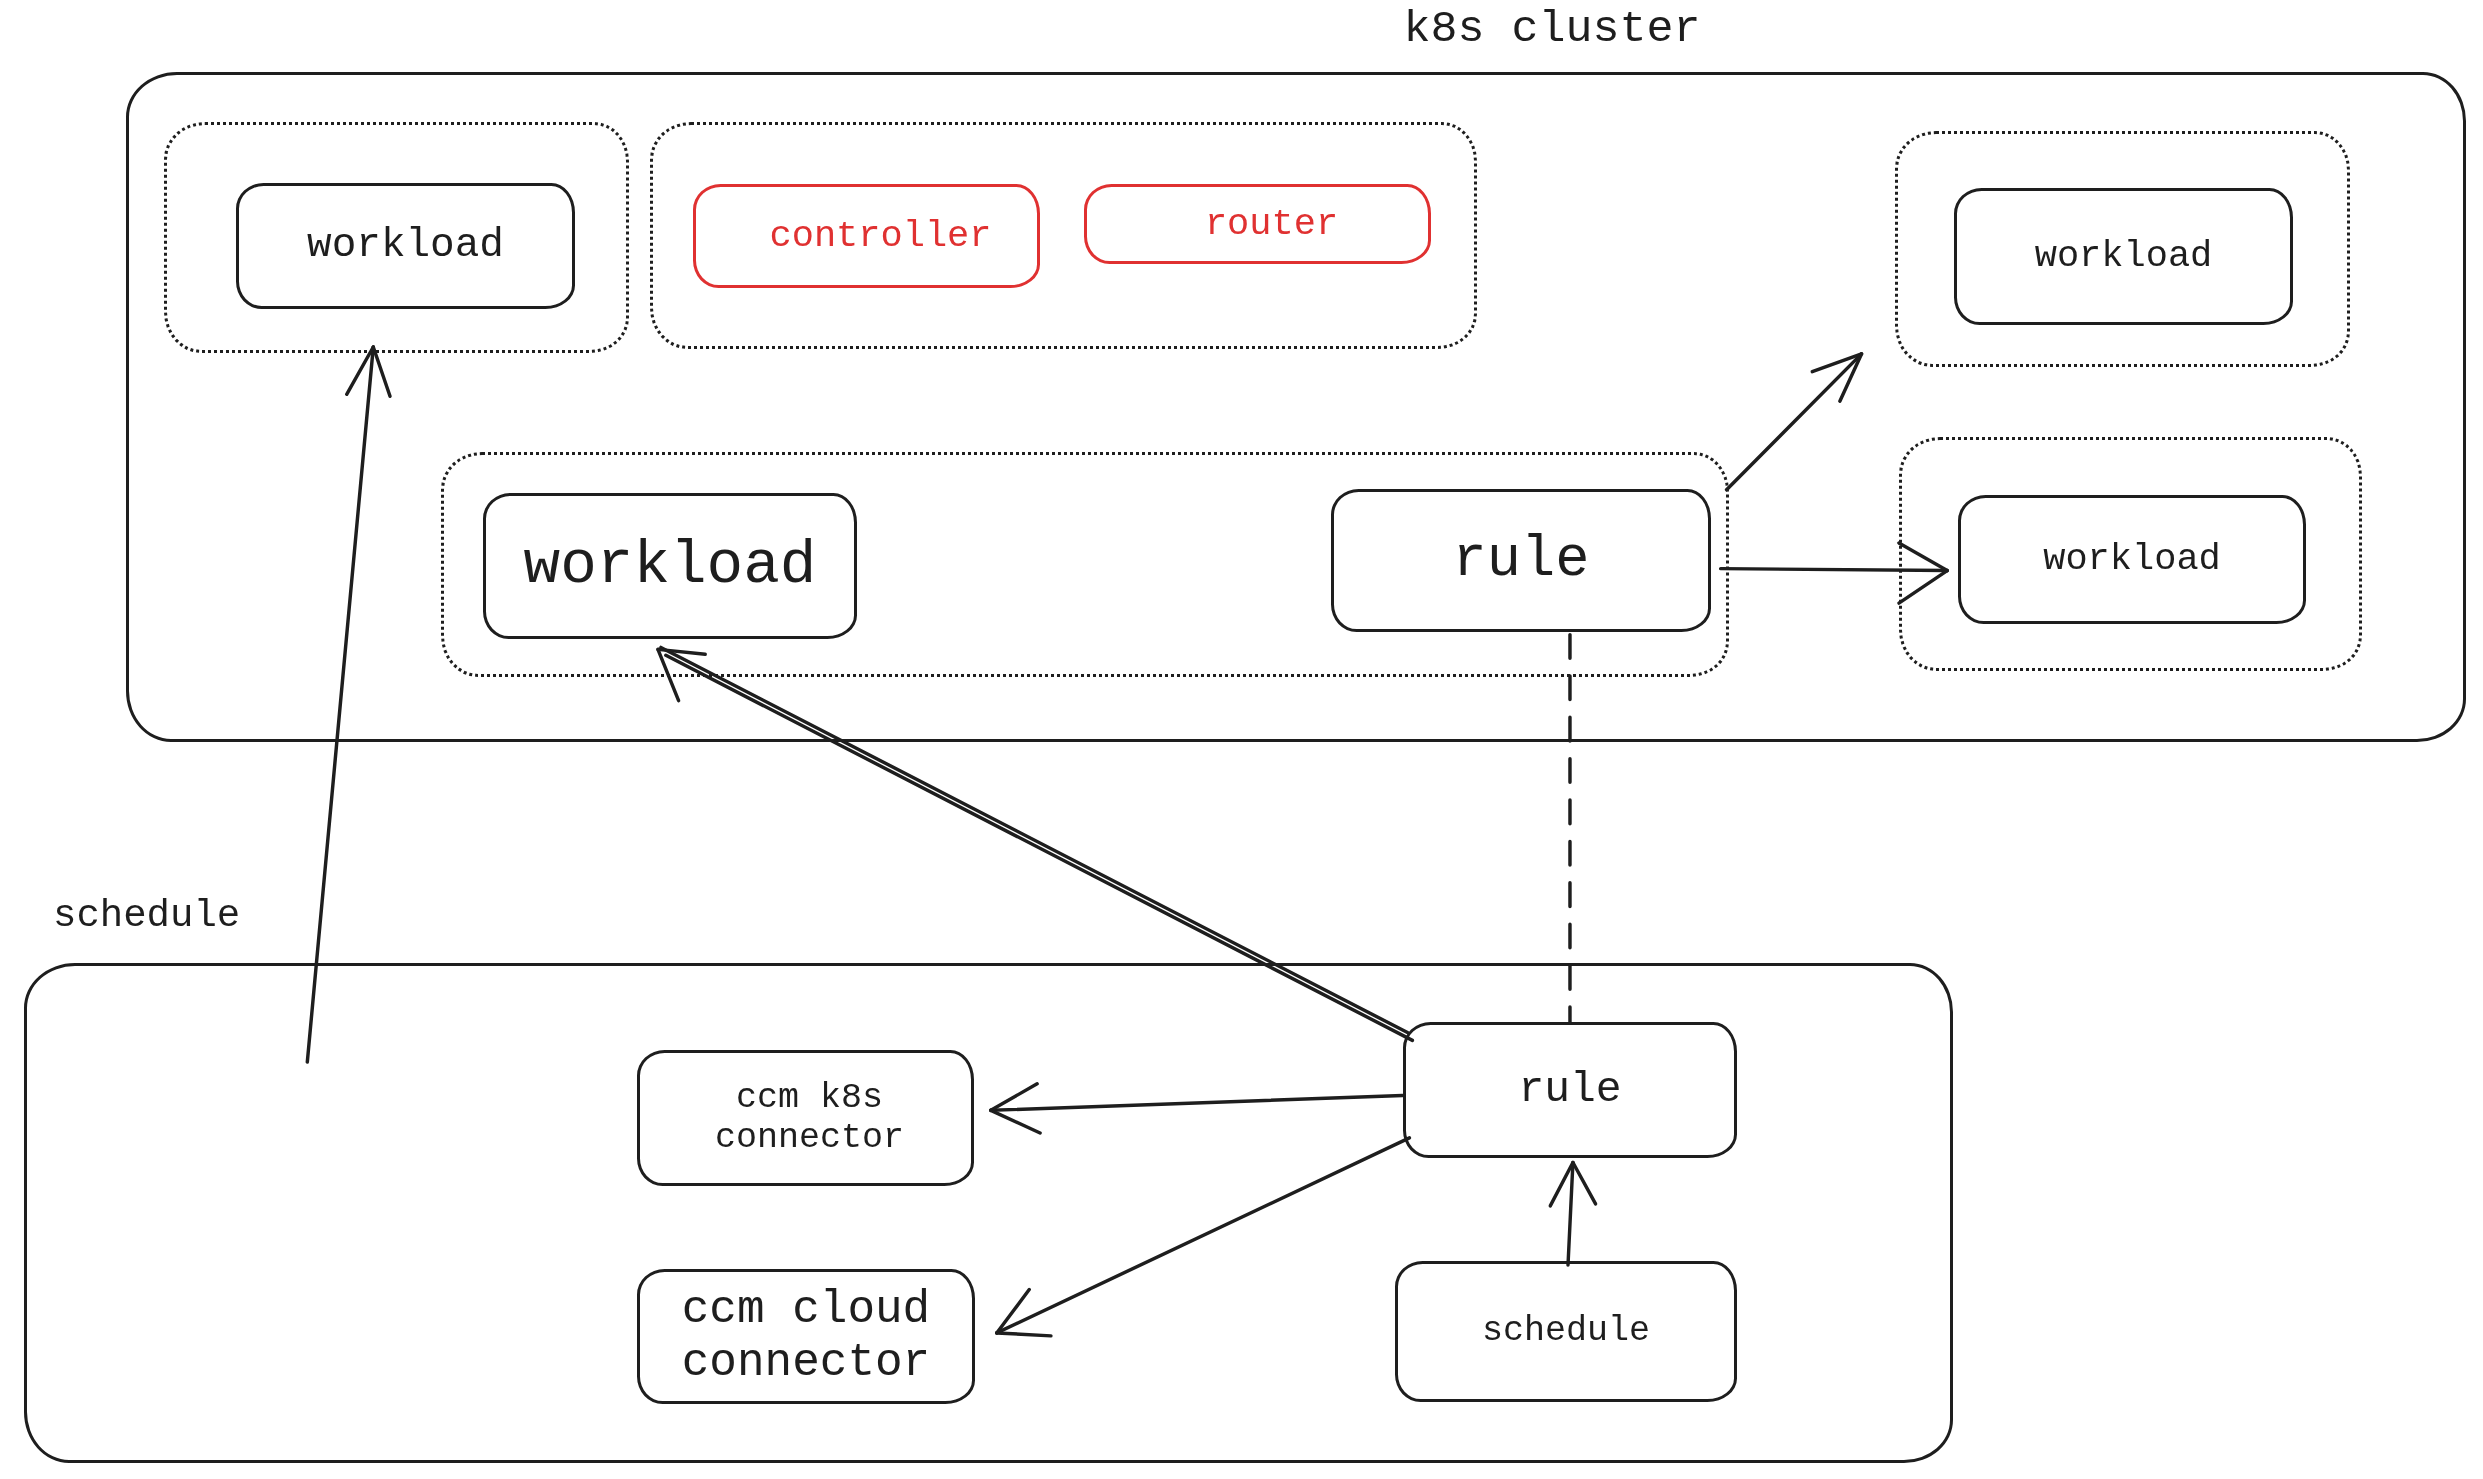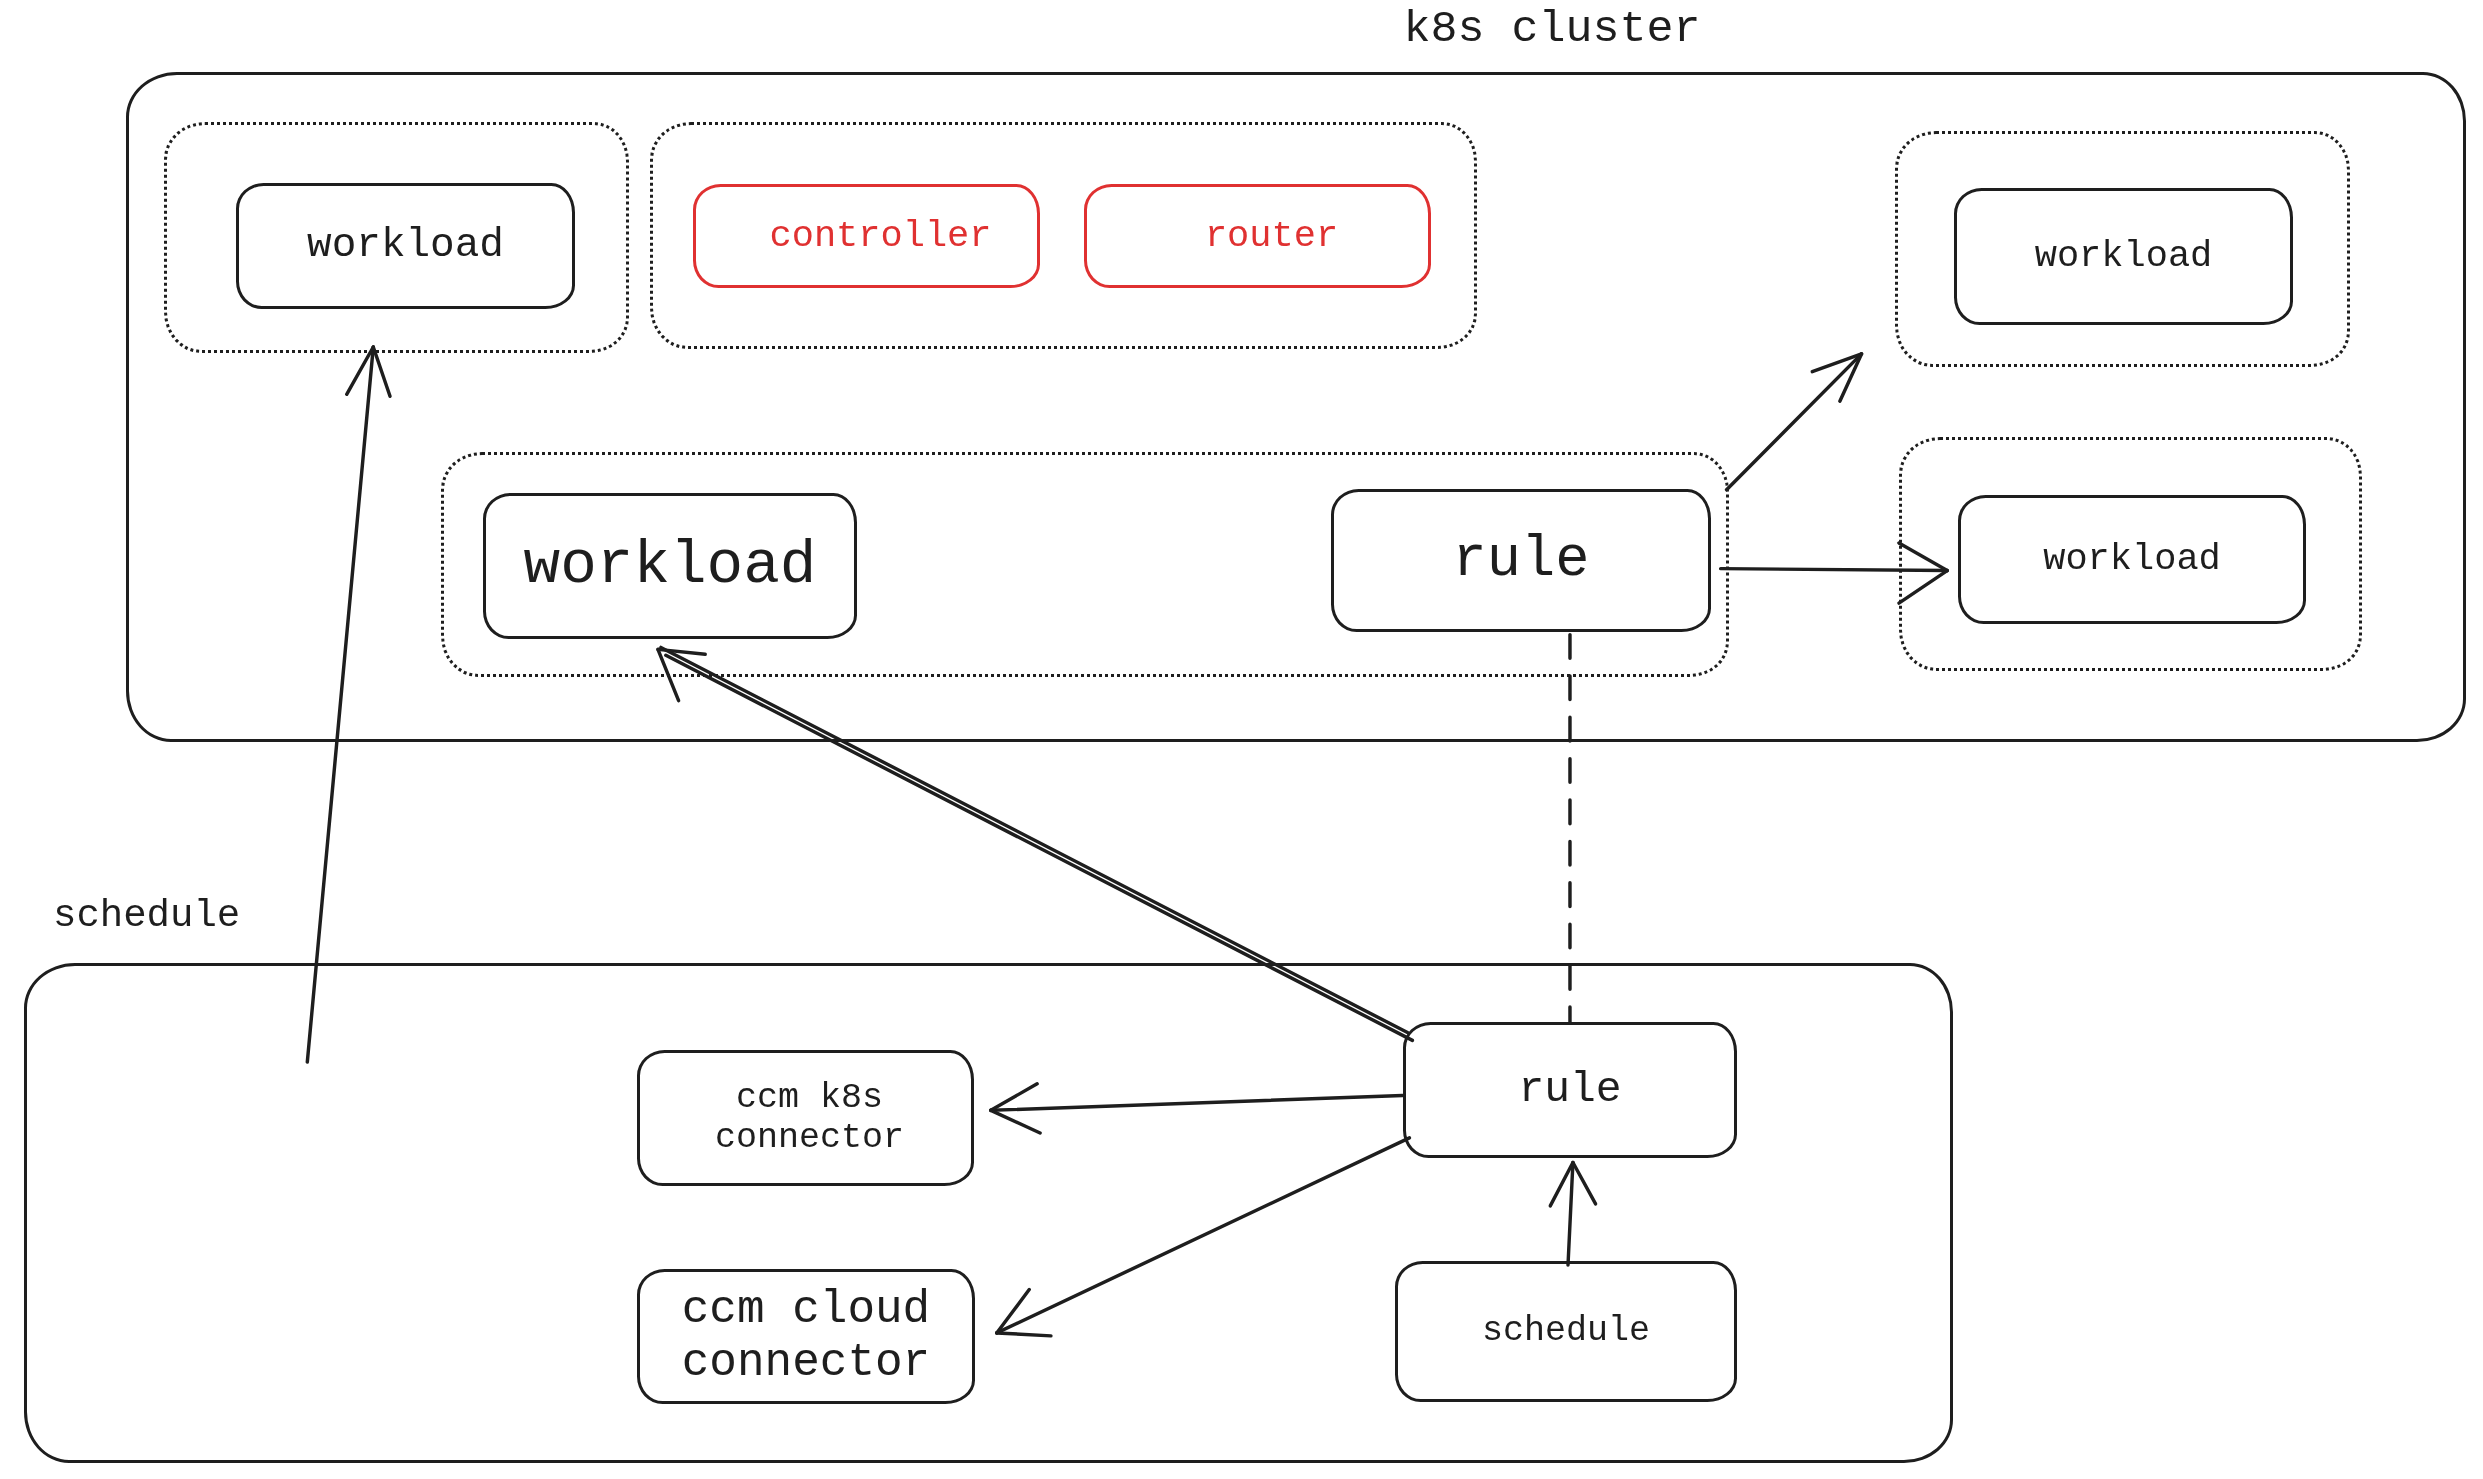--- a/index.html
+++ b/index.html
@@ -76,21 +76,21 @@
 
   <div class="floating-label" style="left:1355px; top:3.9px; width:394px; text-align:center; font-size:45px; font-weight:500;">k8s cluster</div>
 
   <div class="container" style="left:126px; top:72px; width:2340px; height:670px;"></div>
 
   <div class="dotted-group" style="left:164px; top:122px; width:465px; height:231px;"></div>
   <div class="box node" style="left:236px; top:183px; width:339px; height:126px; font-size:41px;">workload</div>
 
   <div class="dotted-group" style="left:650px; top:122px; width:827px; height:227px;"></div>
   <div class="box node red" style="left:693px; top:184px; width:347px; height:104px; font-size:37px;">controller</div>
-  <div class="box node red" style="left:1084px; top:184px; width:347px; height:104px; font-size:37px;">router</div>
+  <div class="box node red" style="left:1084px; top:184px; width:347px; height:80px; font-size:37px;">router</div>
 
   <div class="dotted-group" style="left:1895px; top:131px; width:455px; height:236px;"></div>
   <div class="box node" style="left:1954px; top:188px; width:339px; height:137px; font-size:37px;">workload</div>
 
   <div class="dotted-group" style="left:441px; top:452px; width:1288px; height:225px;"></div>
   <div class="box node" style="left:483px; top:493px; width:374px; height:146px; font-size:61px;">workload</div>
   <div class="box node" style="left:1331px; top:489px; width:380px; height:143px; font-size:57px;">rule</div>
 
   <div class="dotted-group" style="left:1899px; top:437px; width:463px; height:234px;"></div>
   <div class="box node" style="left:1958px; top:495px; width:348px; height:129px; font-size:37px;">workload</div>

